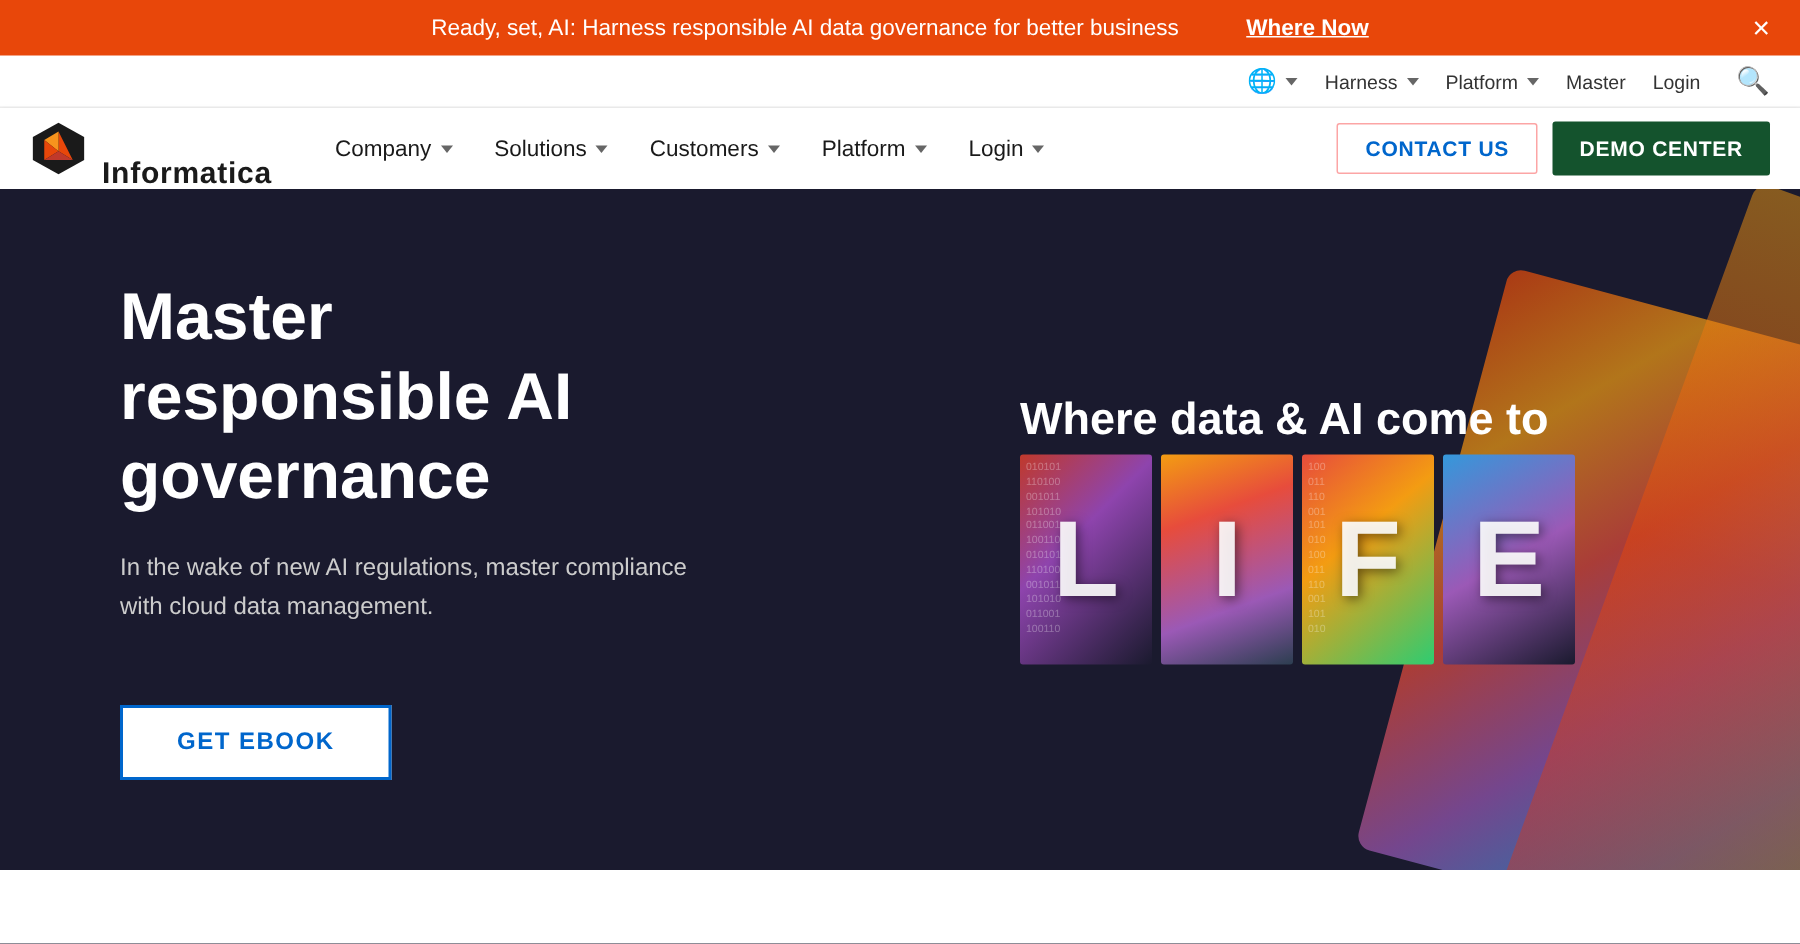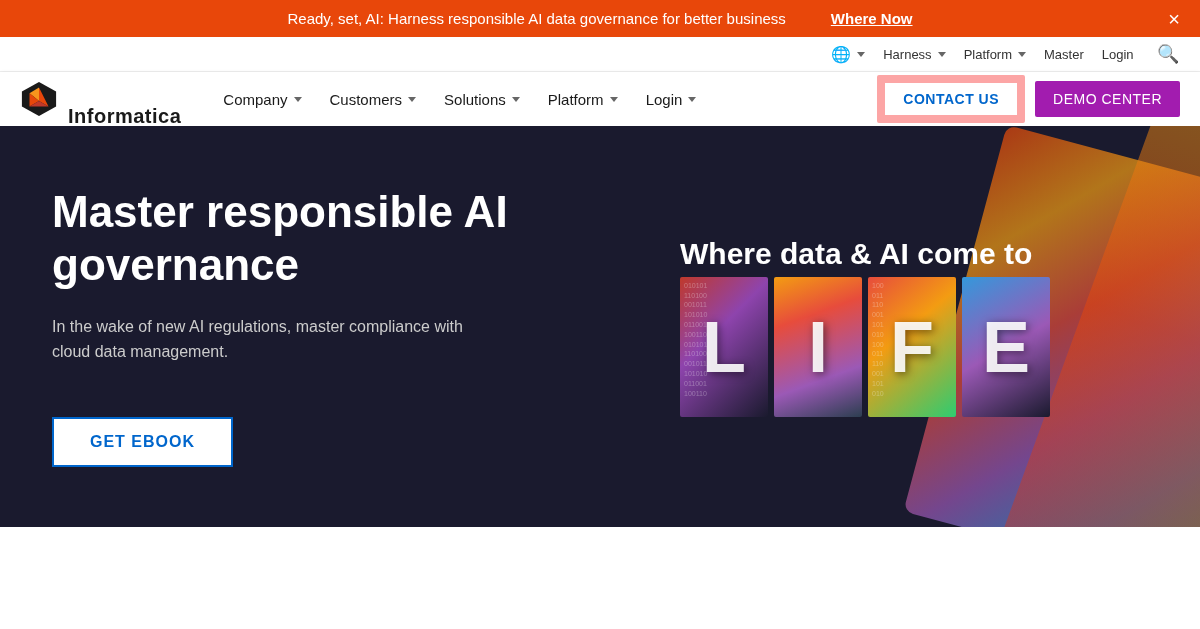--- a/index.html
+++ b/index.html
@@ -108,37 +108,37 @@
       cursor: pointer;
       border-radius: 4px;
       white-space: nowrap;
     }
     .nav-actions {
       display: flex;
       align-items: center;
       gap: 10px;
     }
     .btn-contact {
-      border: 8px solid #fca5a5;
+      border: 1px solid #fca5a5;
       color: #0066cc;
       background: white;
       padding: 8px 18px;
       font-size: 14px;
       font-weight: 600;
       cursor: pointer;
       border-radius: 2px;
       letter-spacing: 0.5px;
     }
     .btn-demo {
-      background: #a21caf;
+      background: #14532d;
       color: white;
       border: none;
       padding: 10px 18px;
       font-size: 14px;
-      font-weight: 400;
+      font-weight: 700;
       cursor: pointer;
       border-radius: 2px;
       letter-spacing: 0.5px;
     }
     .search-icon {
       font-size: 18px;
       cursor: pointer;
       color: #333;
       margin-left: 6px;
     }
@@ -148,21 +148,21 @@
       background: #1a1a2e;
       width: 100%;
       flex: 1;
       display: flex;
       align-items: center;
       position: relative;
       overflow: hidden;
       min-height: 400px;
     }
     .hero-content {
-      padding: 60px 52px;
+      padding: 60px 80px;
       max-width: 560px;
       position: relative;
       z-index: 2;
     }
     .hero-title {
       font-size: 44px;
       font-weight: 700;
       color: white;
       line-height: 1.2;
       margin-bottom: 22px;
@@ -320,25 +320,25 @@
       <polygon points="20,22 30,28 10,28" fill="#c0392b"></polygon>
     </svg>
     <span class="logo-text">Informatica</span>
   </div>
   <div class="nav-items">
     <div class="nav-item">
       <span>Company</span>
       <span class="chevron-down"></span>
     </div>
     <div class="nav-item">
+      <span>Solutions</span>
+      <span class="chevron-down"></span>
+    </div>
+    <div class="nav-item">
       <span>Customers</span>
-      <span class="chevron-down"></span>
-    </div>
-    <div class="nav-item">
-      <span>Solutions</span>
       <span class="chevron-down"></span>
     </div>
     <div class="nav-item">
       <span>Platform</span>
       <span class="chevron-down"></span>
     </div>
     <div class="nav-item">
       <span>Login</span>
       <span class="chevron-down"></span>
     </div>

